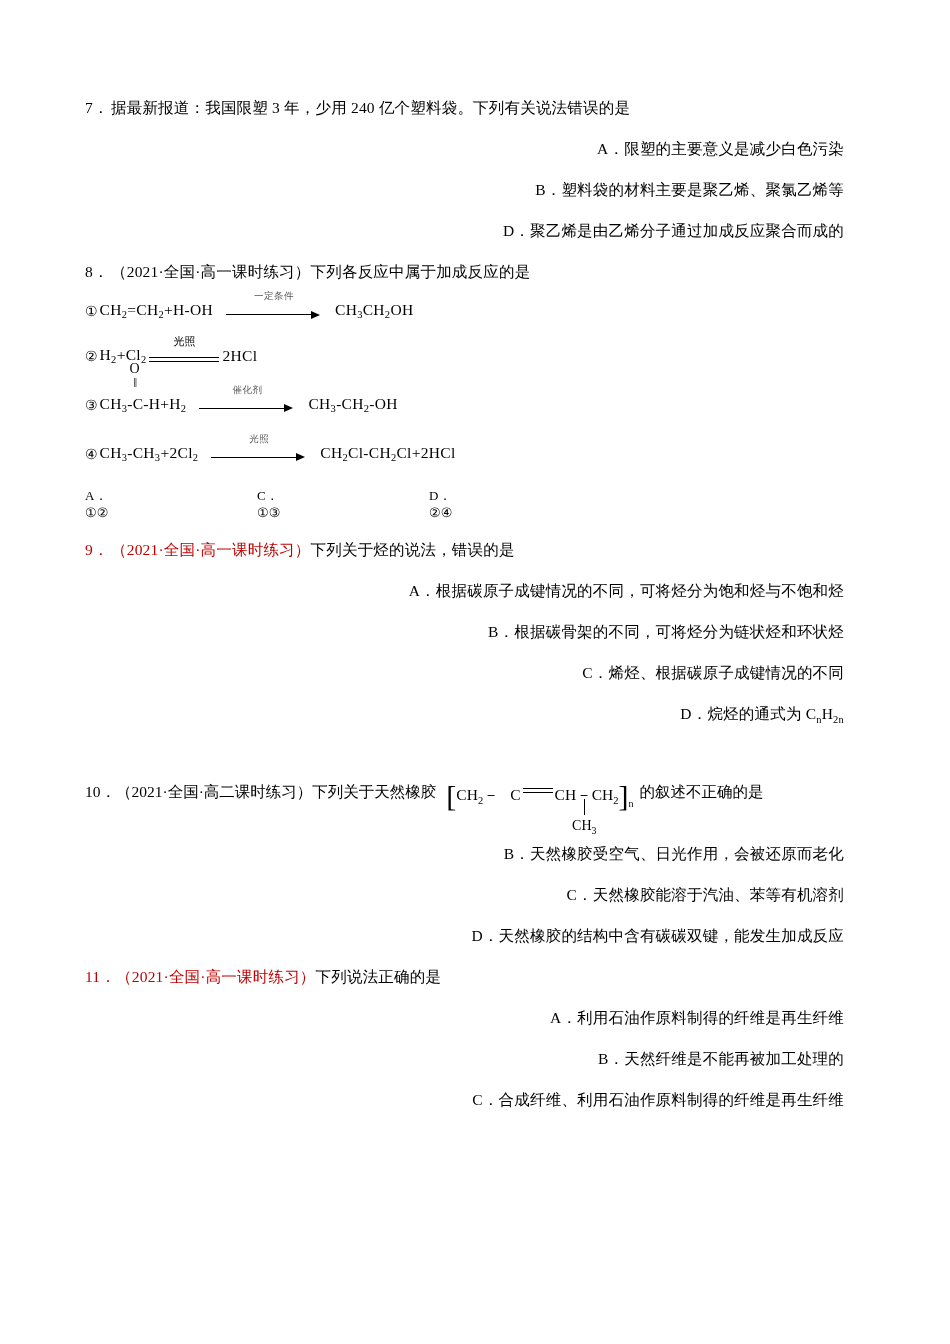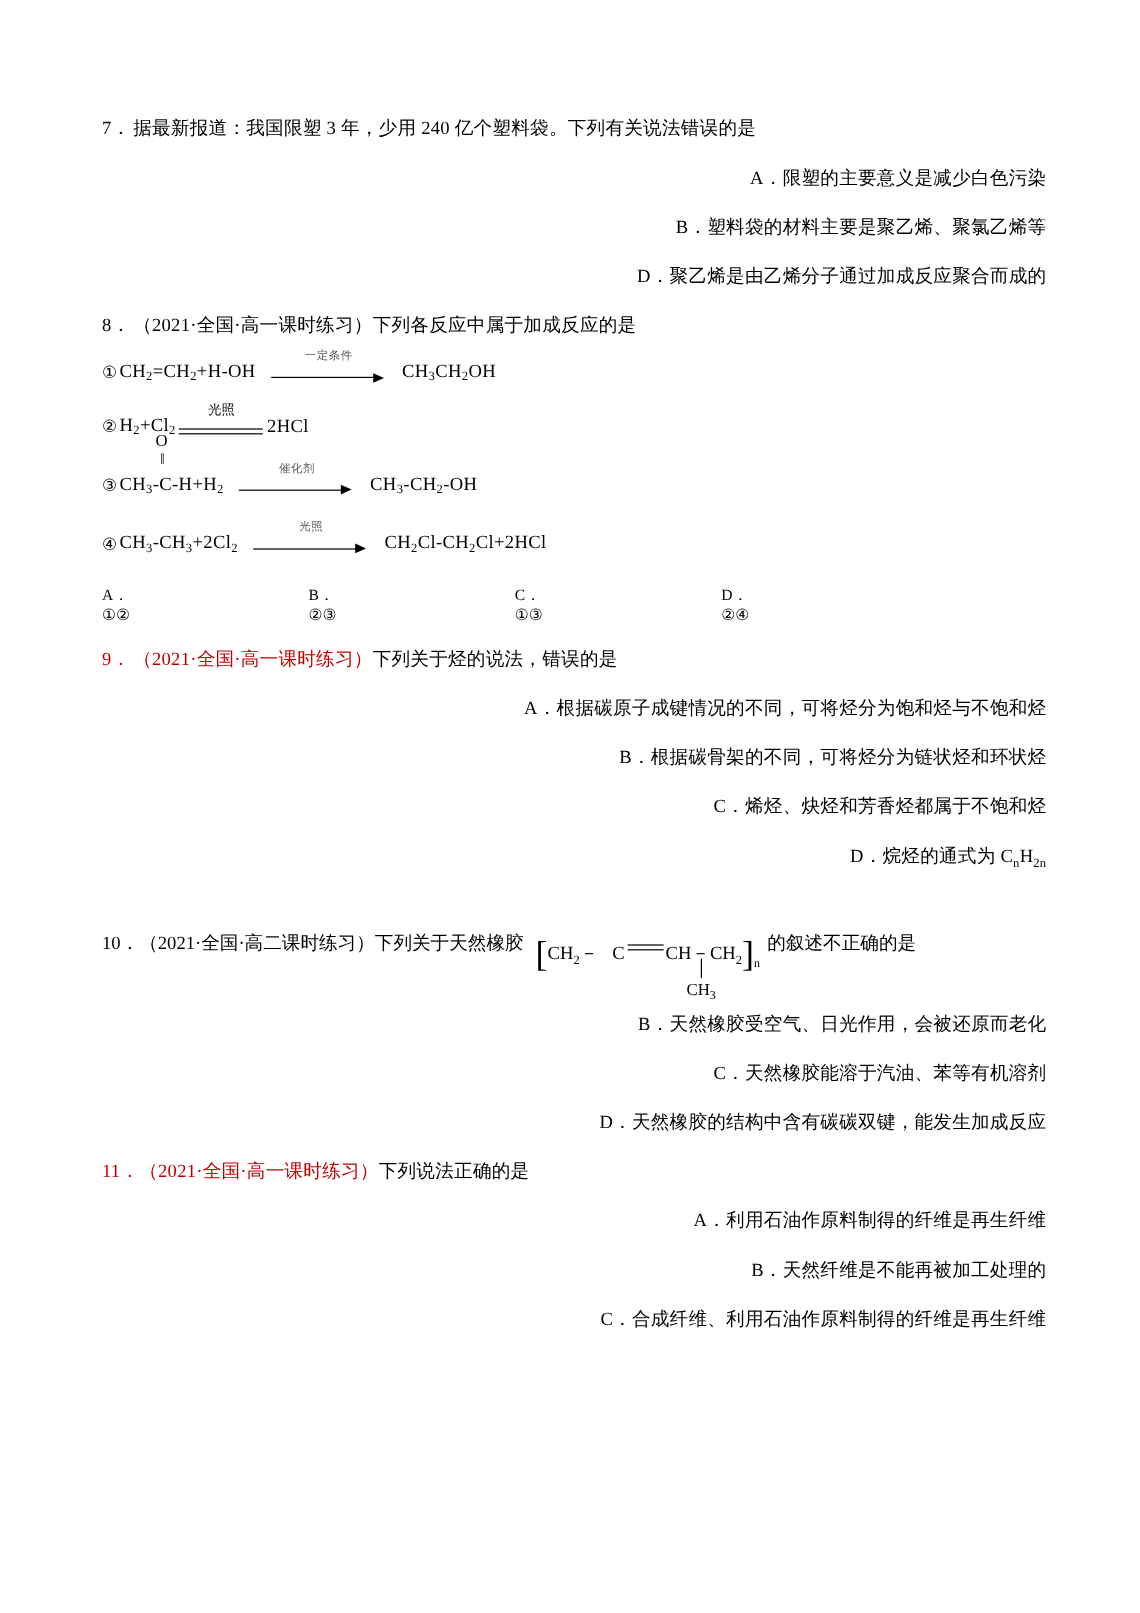--- a/index.html
+++ b/index.html
@@ -11,21 +11,21 @@
     width: 950px;
     min-height: 1344px;
     font-family: "Liberation Serif", "DejaVu Serif", serif;
     color: #000000;
   }
   .page {
     position: relative;
     width: 950px;
     min-height: 1344px;
     box-sizing: border-box;
-    padding: 96px 78px 40px 85px;
+    padding: 96px 106px 40px 85px;
   }
   .q {
     margin: 0 0 0 0;
   }
   .qline {
     font-size: 15.5px;
     line-height: 1.55;
     margin: 0 0 17px 0;
     letter-spacing: 0.2px;
   }
@@ -207,21 +207,21 @@
     width: 30px;
     height: 1px;
     background: #000;
     display: block;
   }
   .polymer .dbond i.a { top: 2px; }
   .polymer .dbond i.b { top: 6px; }
 
   .q10row {
     display: flex;
-    align-items: flex-start;
+    align-items: center;
     margin-bottom: 8px;
   }
   .q10text {
     font-size: 15.5px;
     line-height: 1.55;
     padding-top: 30px;
   }
   .q10struct {
     padding: 0 6px 0 10px;
     position: relative;
@@ -316,38 +316,37 @@
           <span class="cond">光照</span>
           <span class="shaft"></span>
             <span class="head"></span>
         </span>
         <span class="chem">CH<sub>2</sub>Cl-CH<sub>2</sub>Cl+2HCl</span>
       </div>
     </div>
 
     <div class="opts-inline">
       <span><span>A．</span><span>①②</span></span>
-      <span><span>B．</span><span>②③</span></span>
       <span><span>C．</span><span>①③</span></span>
       <span><span>D．</span><span>②④</span></span>
     </div>
   </div>
 
   <div class="q">
     <div class="qline">
       <span class="num red">9．</span><span class="red">（2021·全国·高一课时练习）</span><span>下列关于烃的说法，错误的是</span>
     </div>
     <div class="opt">
       <span class="lbl">A．</span><span>根据碳原子成键情况的不同，可将烃分为饱和烃与不饱和烃</span>
     </div>
     <div class="opt">
       <span class="lbl">B．</span><span>根据碳骨架的不同，可将烃分为链状烃和环状烃</span>
     </div>
     <div class="opt">
-      <span class="lbl">C．</span><span>烯烃、炔烃和芳香烃都属于不饱和烃</span>
+      <span class="lbl">C．</span><span>烯烃、根据碳原子成键情况的不同</span>
     </div>
     <div class="opt">
       <span class="lbl">D．</span><span>烷烃的通式为 C<sub style="font-size:10.5px;">n</sub>H<sub style="font-size:10.5px;">2n</sub></span>
     </div>
   </div>
 
   <div class="q">
     <div class="q10row">
       <div class="q10text">
         <span class="num">10．</span><span>（2021·全国·高二课时练习）</span><span>下列关于天然橡胶</span>

